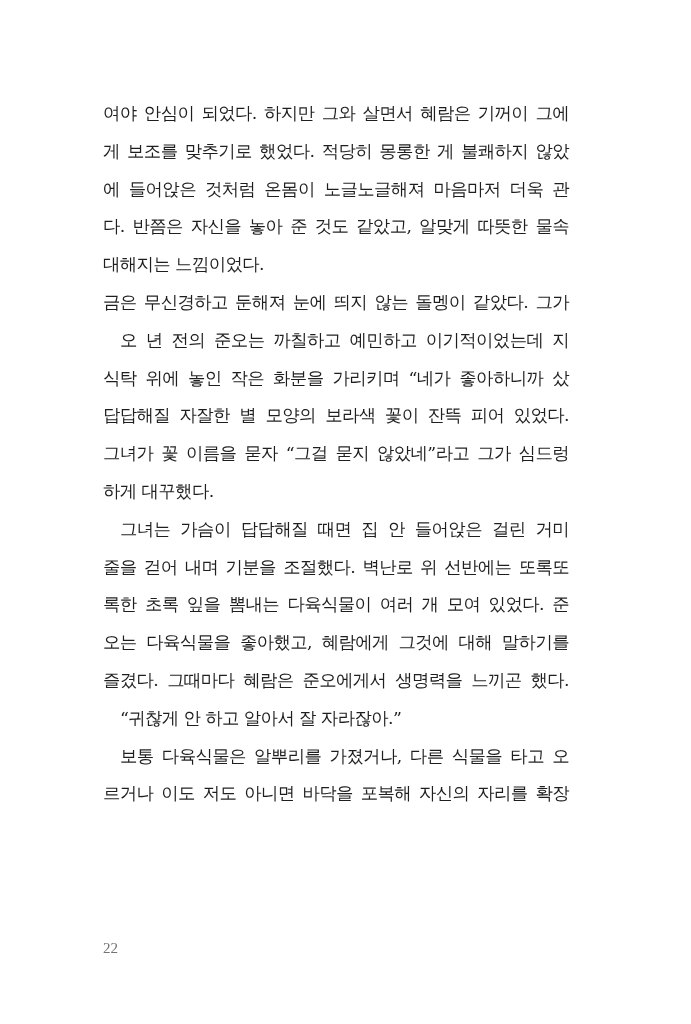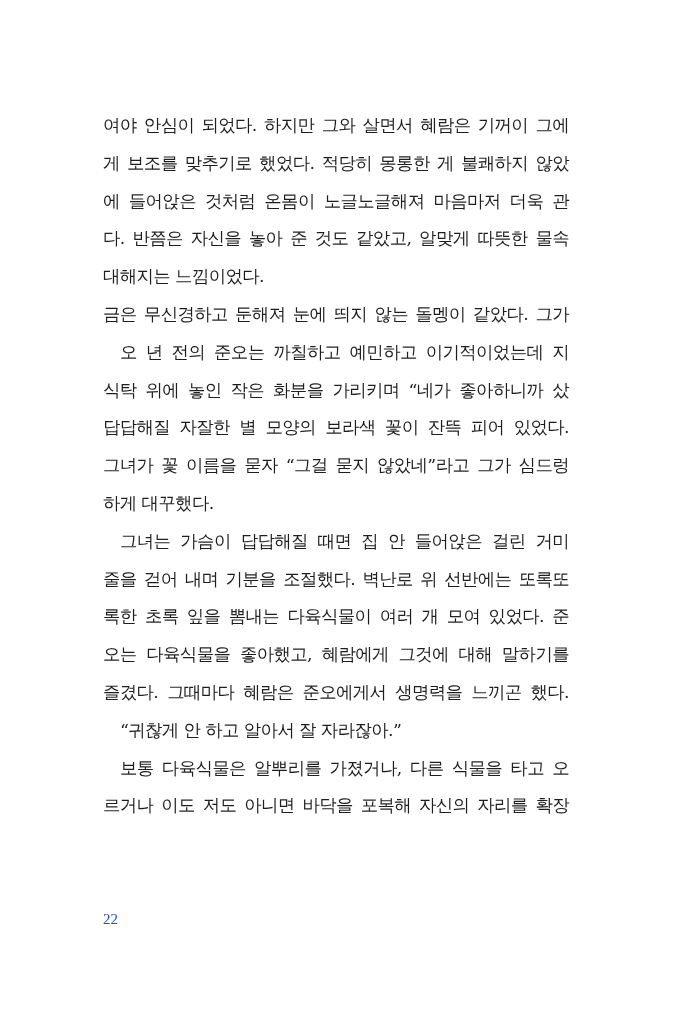--- a/index.html
+++ b/index.html
@@ -12,21 +12,20 @@
       height: 1024px;
       position: relative;
       overflow: hidden;
     }
     .page {
       position: absolute;
       left: 0; top: 0;
       width: 691px;
       height: 760px;
       background: #ffffff;
-      margin-top: 12px;
     }
     .text-block {
       position: absolute;
       left: 103px;
       top: 99px;
       width: 466px;
       font-family: "DejaVu Serif", "Liberation Serif", serif;
       font-size: 17.4px;
       color: #1e1e1e;
     }
@@ -40,24 +39,24 @@
     }
     .line.last {
       text-align-last: left;
     }
     .line.indent {
       padding-left: 17px;
     }
     .page-number {
       position: absolute;
       left: 103px;
-      top: 899px;
+      top: 940px;
       font-family: "Liberation Serif", "DejaVu Serif", serif;
       font-size: 15px;
-      color: #1d4ed8;
+      color: #737373;
     }
   </style>
 </head>
 <body>
 
 <div class="page">
   <div class="text-block">
     <div class="line">여야 안심이 되었다. 하지만 그와 살면서 혜람은 기꺼이 그에</div>
     <div class="line">게 보조를 맞추기로 했었다. 적당히 몽롱한 게 불쾌하지 않았</div>
     <div class="line">에 들어앉은 것처럼 온몸이 노글노글해져 마음마저 더욱 관</div>

